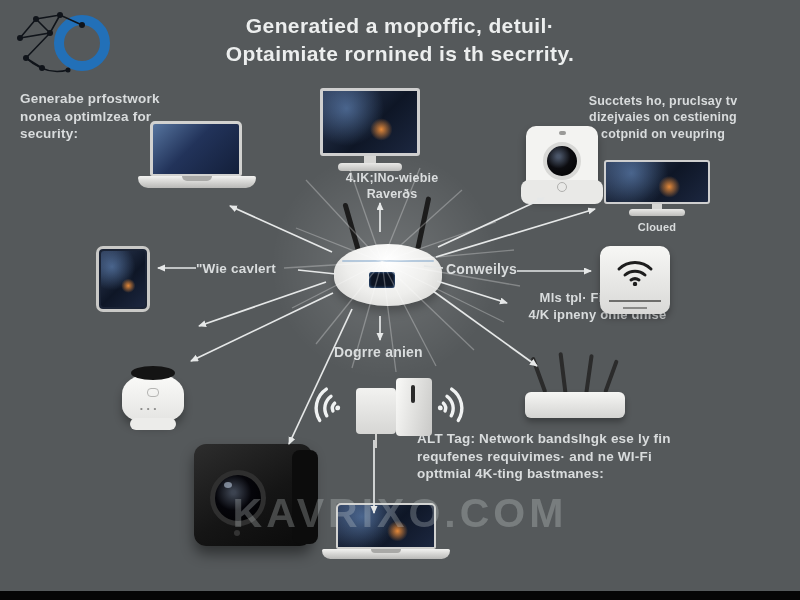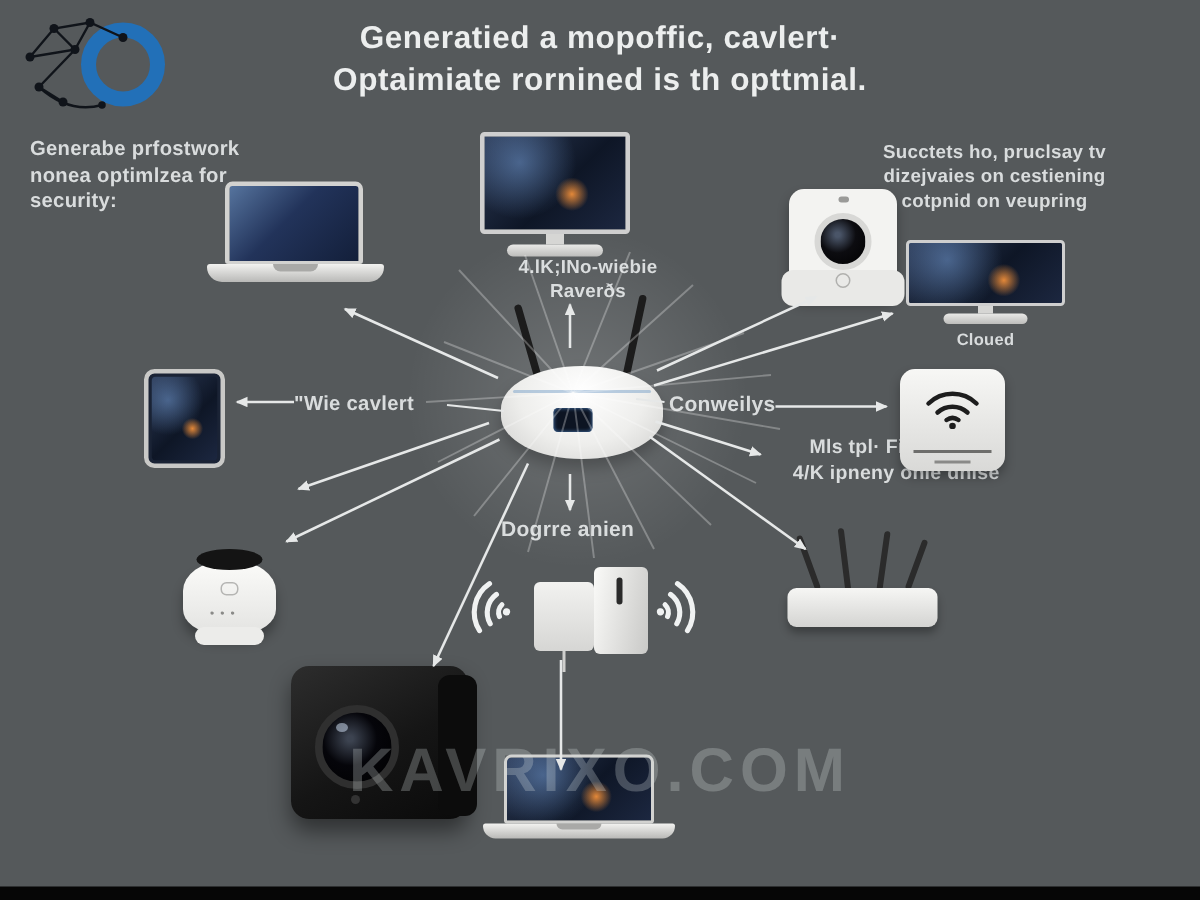--- a/index.html
+++ b/index.html
@@ -130,38 +130,41 @@
         <circle cx="54" cy="9" r="3"></circle>
       <circle cx="76" cy="19" r="3"></circle>
         <circle cx="44" cy="27" r="3"></circle>
         <circle cx="20" cy="52" r="3"></circle>
       <circle cx="36" cy="62" r="3"></circle>
         <circle cx="62" cy="64" r="2.5"></circle>
     </g>
   </svg>
 
   <div class="title">
-    <div>Generatied a mopoffic, cavlert·</div>
-    <div>Optaimiate rornined is th opttmial.</div>
+    <div>Generatied a mopoffic, detuil·</div>
+    <div>Optaimiate rornined is th secrrity.</div>
   </div>
 
   <div class="note pre" style="left:20px; top:90px; width:175px; font-size:13.5px;">Generabe prfostwork
 nonea optimlzea for
 security:</div>
   <div class="note pre center" style="left:568px; top:93px; width:190px; font-size:12.5px;">Succtets ho, pruclsay tv
 dizejvaies on cestiening
 cotpnid on veupring</div>
   <div class="note pre center" style="left:322px; top:170px; width:140px; font-size:12.5px;">4.lK;INo-wiebie
 Raverðs</div>
   <div class="note" style="left:196px; top:260px; font-size:13.5px;">"Wie cavlert</div>
   <div class="note" style="left:446px; top:260px; font-size:14px;">Conweilys</div>
   <div class="note pre center" style="left:510px; top:290px; width:175px;">Mls tpl· Fil Rsuery
 4/K ipneny onie dhise</div>
   <div class="note" style="left:334px; top:343px; font-size:14px;">Dogrre anien</div>
   <div class="note center" style="left:604px; top:220px; width:106px; font-size:11px;">Cloued</div>
+  <div class="note pre" style="left:417px; top:430px; width:300px; font-size:13.5px;">ALT Tag: Network bandslhgk ese ly fin
+requfenes requivimes· and ne WI-Fi
+opttmial 4K-ting bastmanes:</div>
 
   <div class="glow" style="left:270px; top:150px; width:230px; height:230px;"></div>
 
   <div class="dev" style="left:138px; top:121px; width:118px; height:70px;">
     <div class="laptop-screen screen-blue" style="left:12px; top:0; width:92px; height:55px;"></div>
     <div class="laptop-base" style="left:0; top:55px; width:118px; height:12px;"></div>
     <div class="laptop-notch" style="left:44px; top:55px; width:30px; height:5px;"></div>
   </div>
 
   <div class="dev" style="left:320px; top:88px; width:100px; height:84px;">

